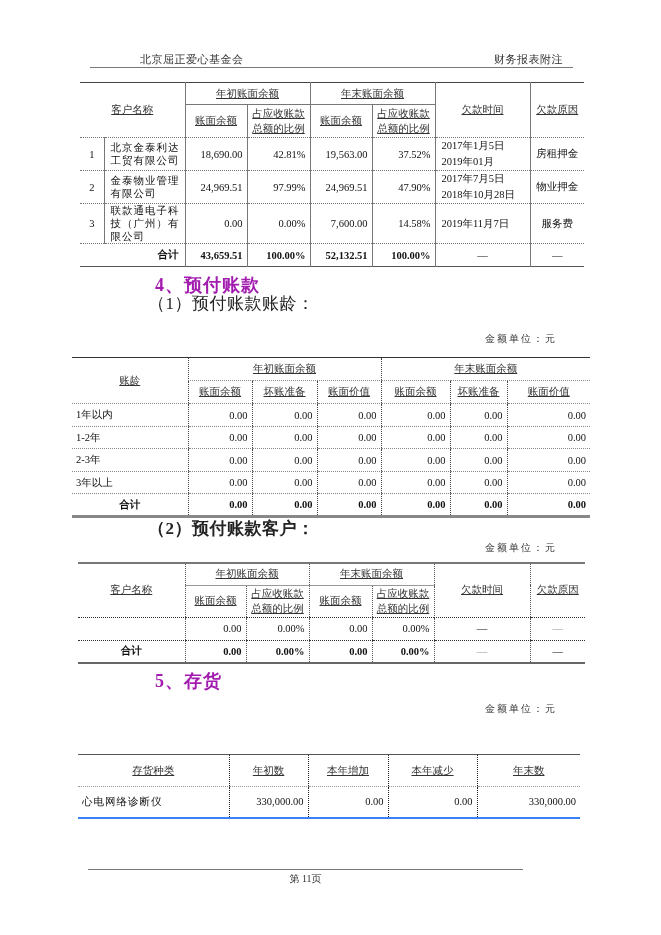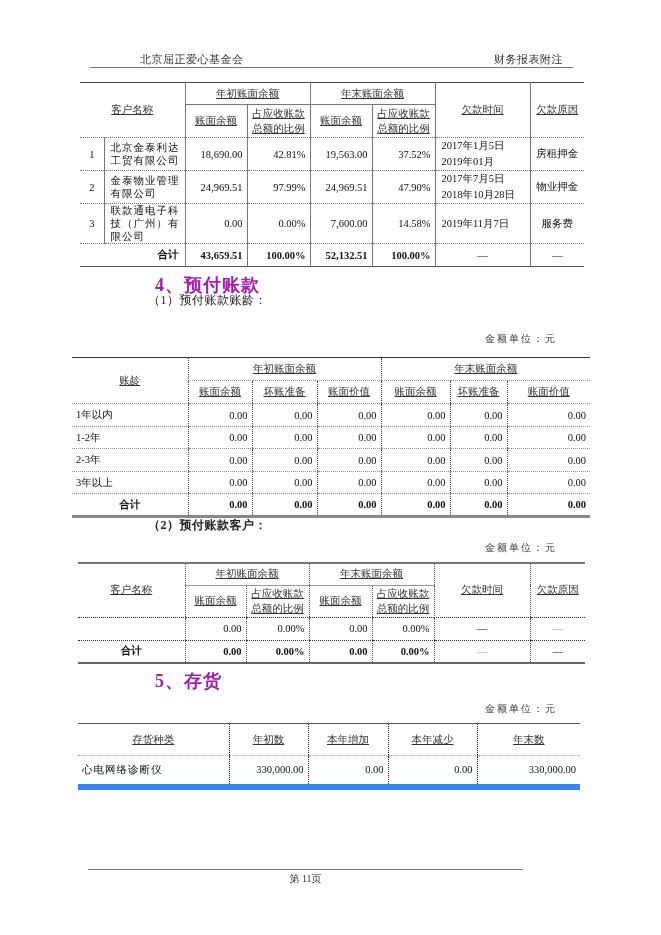--- a/index.html
+++ b/index.html
@@ -2,21 +2,21 @@
 <html><head>
 <meta charset="utf-8">
 <style>
   html, body { margin:0; padding:0; background:#ffffff; }
   body { width:661px; height:935px; position:relative; overflow:hidden;
          font-family:"Liberation Serif","DejaVu Serif",serif; color:#111; }
   .abs { position:absolute; white-space:nowrap;margin-left:40px; }
   .hdr-text { font-size:11px; color:#333; letter-spacing:0.5px; }
   .hdr-line { position:absolute; left:90px; top:67px; width:483px; height:0; border-top:1px solid #777; }
   .h-sec { font-size:18px; font-weight:bold; color:#a21caf; letter-spacing:1px; }
-  .h-sub { font-size:12px; color:#222; letter-spacing:0.5px; }
+  .h-sub { font-size:17px; color:#222; letter-spacing:0.5px; }
   .unit { font-size:10px; color:#333; letter-spacing:2px; }
   table { position:absolute; border-collapse:collapse; table-layout:fixed; font-size:10.5px; }
   td { padding:0 4px; vertical-align:middle; overflow:hidden; box-sizing:border-box; }
   .u { text-decoration:underline; color:#333; }
   .r { text-align:right; }
   .c { text-align:center;margin-top:16px; }
   .l { text-align:left; }
   .b { font-weight:bold; }
   .name { letter-spacing:1px; line-height:13px; padding-left:6px; padding-right:2px; word-break:break-all; white-space:normal; }
   .dt { line-height:16px; padding-left:6px; white-space:nowrap; }
@@ -33,21 +33,21 @@
   .t2 td { border-left:1px dotted #444; border-bottom:1px dotted #888; }
   .t2 td.nl { border-left:none; }
 
   
   .t3 { left:78px; top:562px; width:507px; border-top:2px solid #777; border-bottom:2px solid #666; }
   .t3 td { border-left:1px dotted #555; border-bottom:1px dotted #333; }
   .t3 td.nl { border-left:none; }
   .t3 td.sb { border-bottom:1px solid #999; }
 
   
-  .t4 { left:78px; top:723px; width:502px; border-top:1.5px solid #555; border-bottom:6px solid #3b82f6;font-family:Liberation Serif, serif; }
+  .t4 { left:78px; top:754px; width:502px; border-top:1.5px solid #555; border-bottom:2px solid #3b82f6;font-family:Liberation Serif, serif; }
   .t4 td { border-left:1px dotted #222; border-bottom:1px dotted #999; }
   .t4 td.nl { border-left:none; }
 
   .gray { color:#999; }
   .footer-line { position:absolute; left:88px; top:869px; width:435px; height:0; border-top:1px solid #777; }
   .footer-text { position:absolute; left:88px; top:872px; width:435px; text-align:center; font-size:10px; color:#333; }
 </style>
 </head>
 <body>
 

